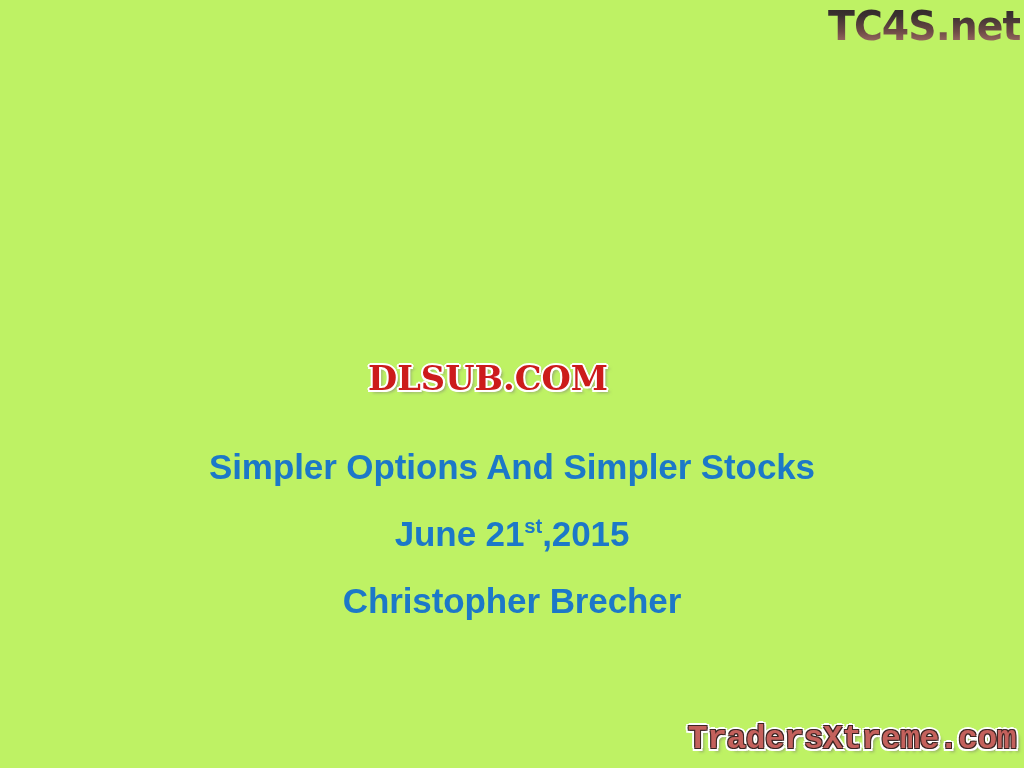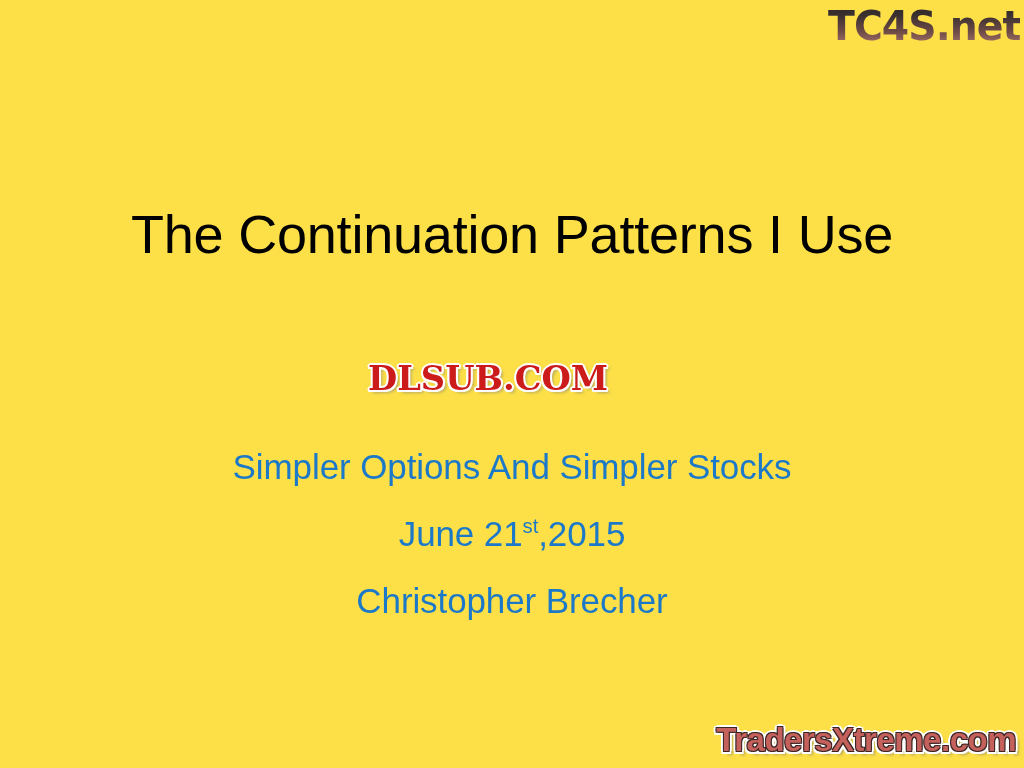--- a/index.html
+++ b/index.html
@@ -11,21 +11,21 @@
     width: 1024px;
     height: 768px;
     position: relative;
     overflow: hidden;
     font-family: "Liberation Sans", sans-serif;
   }
 
   .slide {
     position: absolute;
     inset: 0;
-    background: #fde047;
+    background: #bef264;
   }
 
   
   .tc4s-watermark {
     position: absolute;
     top: 2px;
     right: 4px;
     font-family: "DejaVu Sans", sans-serif;
     font-weight: bold;
     font-size: 41px;
@@ -103,35 +103,36 @@
     font-family: "Liberation Sans", sans-serif;
     font-weight: 400;
     font-size: 35px;
     line-height: 48px;
     letter-spacing: -0.1px;
   }
   .subtitle-line {
     display: block;
     white-space: nowrap;
     margin-bottom: 19px;
+    font-weight: bold;
   }
   .subtitle-line:last-child { margin-bottom: 4px; }
   .sup-ordinal {
     font-size: 0.58em;
     vertical-align: super;
     line-height: 0;
     text-align: center;
   }
 
   
   .tx-watermark {
     position: absolute;
     right: 8px;
     bottom: 6px;
-    font-family: Liberation Sans, sans-serif;
+    font-family: Liberation Mono, monospace;
     font-weight: bold;
     font-size: 33px;
     line-height: 44px;
     letter-spacing: -0.5px;
     color: #c4615c;
     white-space: nowrap;
     transform: scaleX(1.0);
     transform-origin: right bottom;
     text-shadow:
       -1px -1px 0 #3b2523,
@@ -150,21 +151,20 @@
   }
 </style>
 </head>
 <body>
 
 <div class="slide">
 
   <div class="tc4s-watermark">TC4S.net</div>
 
   <div class="title-block">
-    <span class="title-line">The Continuation Patterns I Use</span>
   </div>
 
   <div class="dlsub-watermark">DLSUB.COM</div>
 
   <div class="subtitle-block">
     <span class="subtitle-line">Simpler Options And Simpler Stocks</span>
     <span class="subtitle-line"><span>June 21</span><span class="sup-ordinal">st</span><span>,2015</span></span>
     <span class="subtitle-line">Christopher Brecher</span>
   </div>
 

